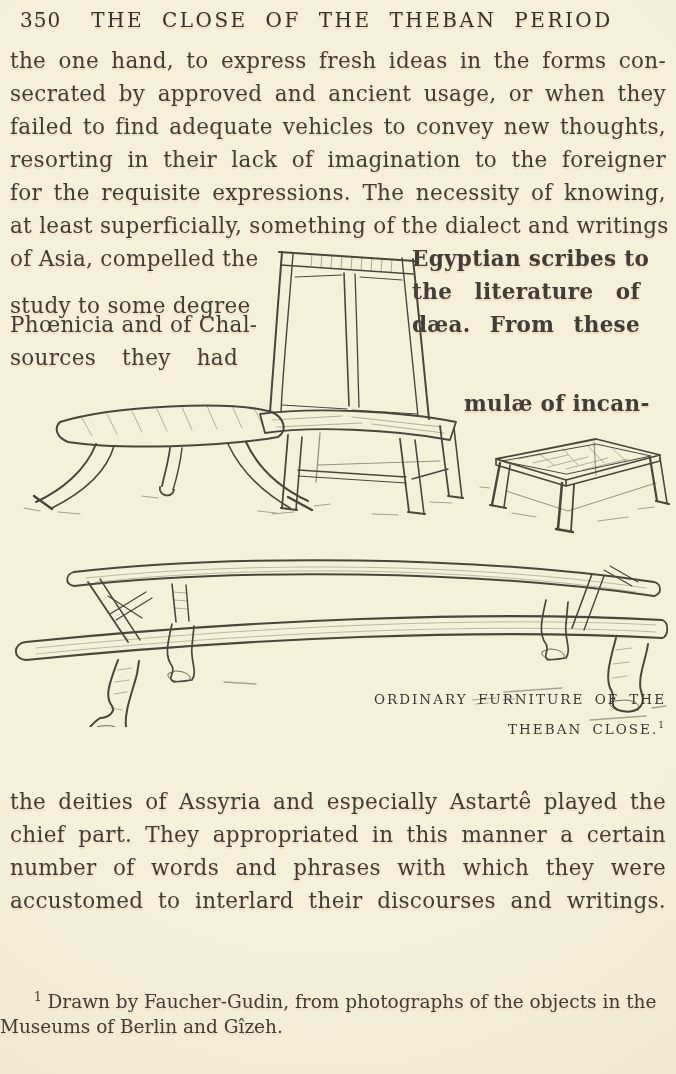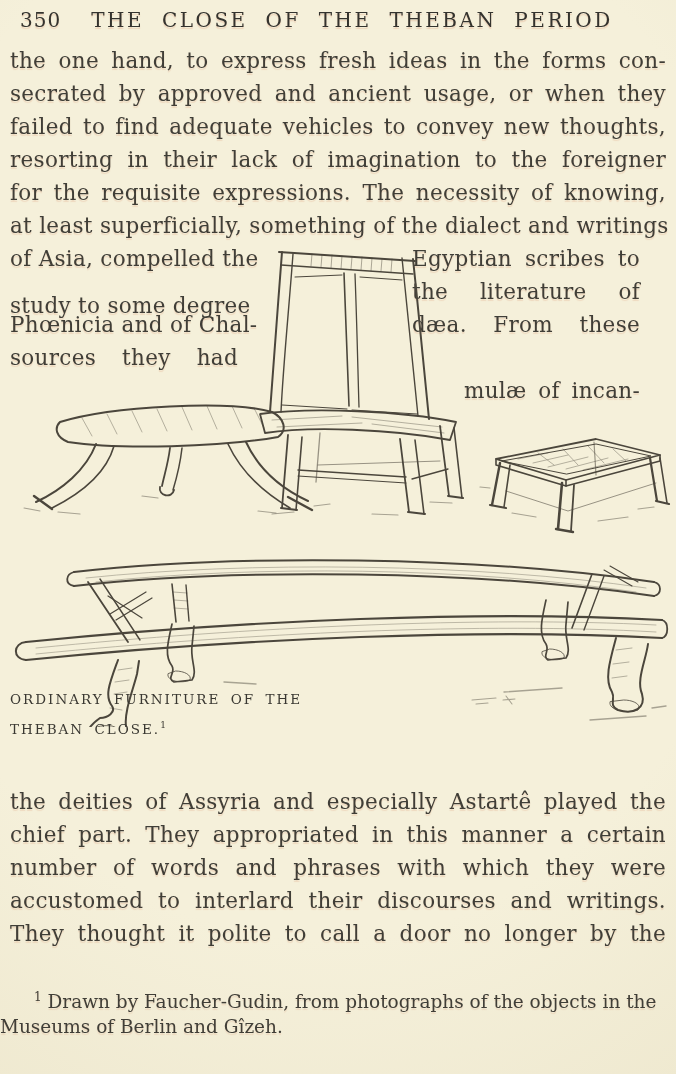--- a/index.html
+++ b/index.html
@@ -19,23 +19,23 @@
           letter-spacing:2.5px;word-spacing:9px;color:#34332e;
           text-shadow:0 2px 1px rgba(198,84,40,0.18);}
   .bline{
     position:absolute;left:10px;width:656px;height:33px;
     font-size:21.5px;line-height:33px;white-space:nowrap;
     text-align:justify;text-align-last:justify;
     letter-spacing:0.3px;color:#403e37;
     text-shadow:0 2px 1px rgba(198,84,40,0.15);
   }
   .wl{width:228px;}
-  .wr{left:412px;width:228px;}
-  .wr-indent{padding-left:52px;width:176px;}
-  .caption{position:absolute;left:10px;width:656px;text-align:left;
+  .wr{left:412px;width:228px;font-weight:bold;}
+  .wr-indent{padding-left:52px;width:176px;margin-top:13px;}
+  .caption{position:absolute;left:10px;width:656px;text-align:right;
            font-size:13.5px;letter-spacing:2px;word-spacing:4px;color:#3a3832;line-height:26px;}
   .caption sup{font-size:9px;}
   .fnline{position:absolute;left:0;width:656px;height:30px;font-size:18.5px;line-height:30px;
           white-space:nowrap;color:#403e37;text-shadow:0 2px 1px rgba(198,84,40,0.12);}
   .fn1{text-align:justify;text-align-last:justify;padding-left:34px;width:622px;}
   .fn1 sup{font-size:12px;}
   svg.art{position:absolute;}
   svg.art path, svg.art line, svg.art ellipse{
     stroke:#4b463c;fill:none;stroke-linecap:round;stroke-linejoin:round;
   }
@@ -291,20 +291,19 @@
     <div>ORDINARY FURNITURE OF THE</div>
     <div>
       <span>THEBAN CLOSE.</span><sup>1</sup>
     </div>
   </div>
 
   <div class="bline" style="top:785px">the deities of Assyria and especially Astartê played the</div>
   <div class="bline" style="top:818px">chief part.  They appropriated in this manner a certain</div>
   <div class="bline" style="top:851px">number of words and phrases with which they were</div>
   <div class="bline" style="top:884px">accustomed to interlard their discourses and writings.</div>
-  <div class="bline" style="top:917px">They thought it polite to call a door no longer by the</div>
 
   <div class="fnline fn1" style="top:982px">
     <sup>1</sup>&nbsp;<span>Drawn by Faucher-Gudin, from photographs of the objects in the</span>
   </div>
   <div class="fnline" style="top:1012px">Museums of Berlin and Gîzeh.</div>
 
 </div>
 
 </body></html>

